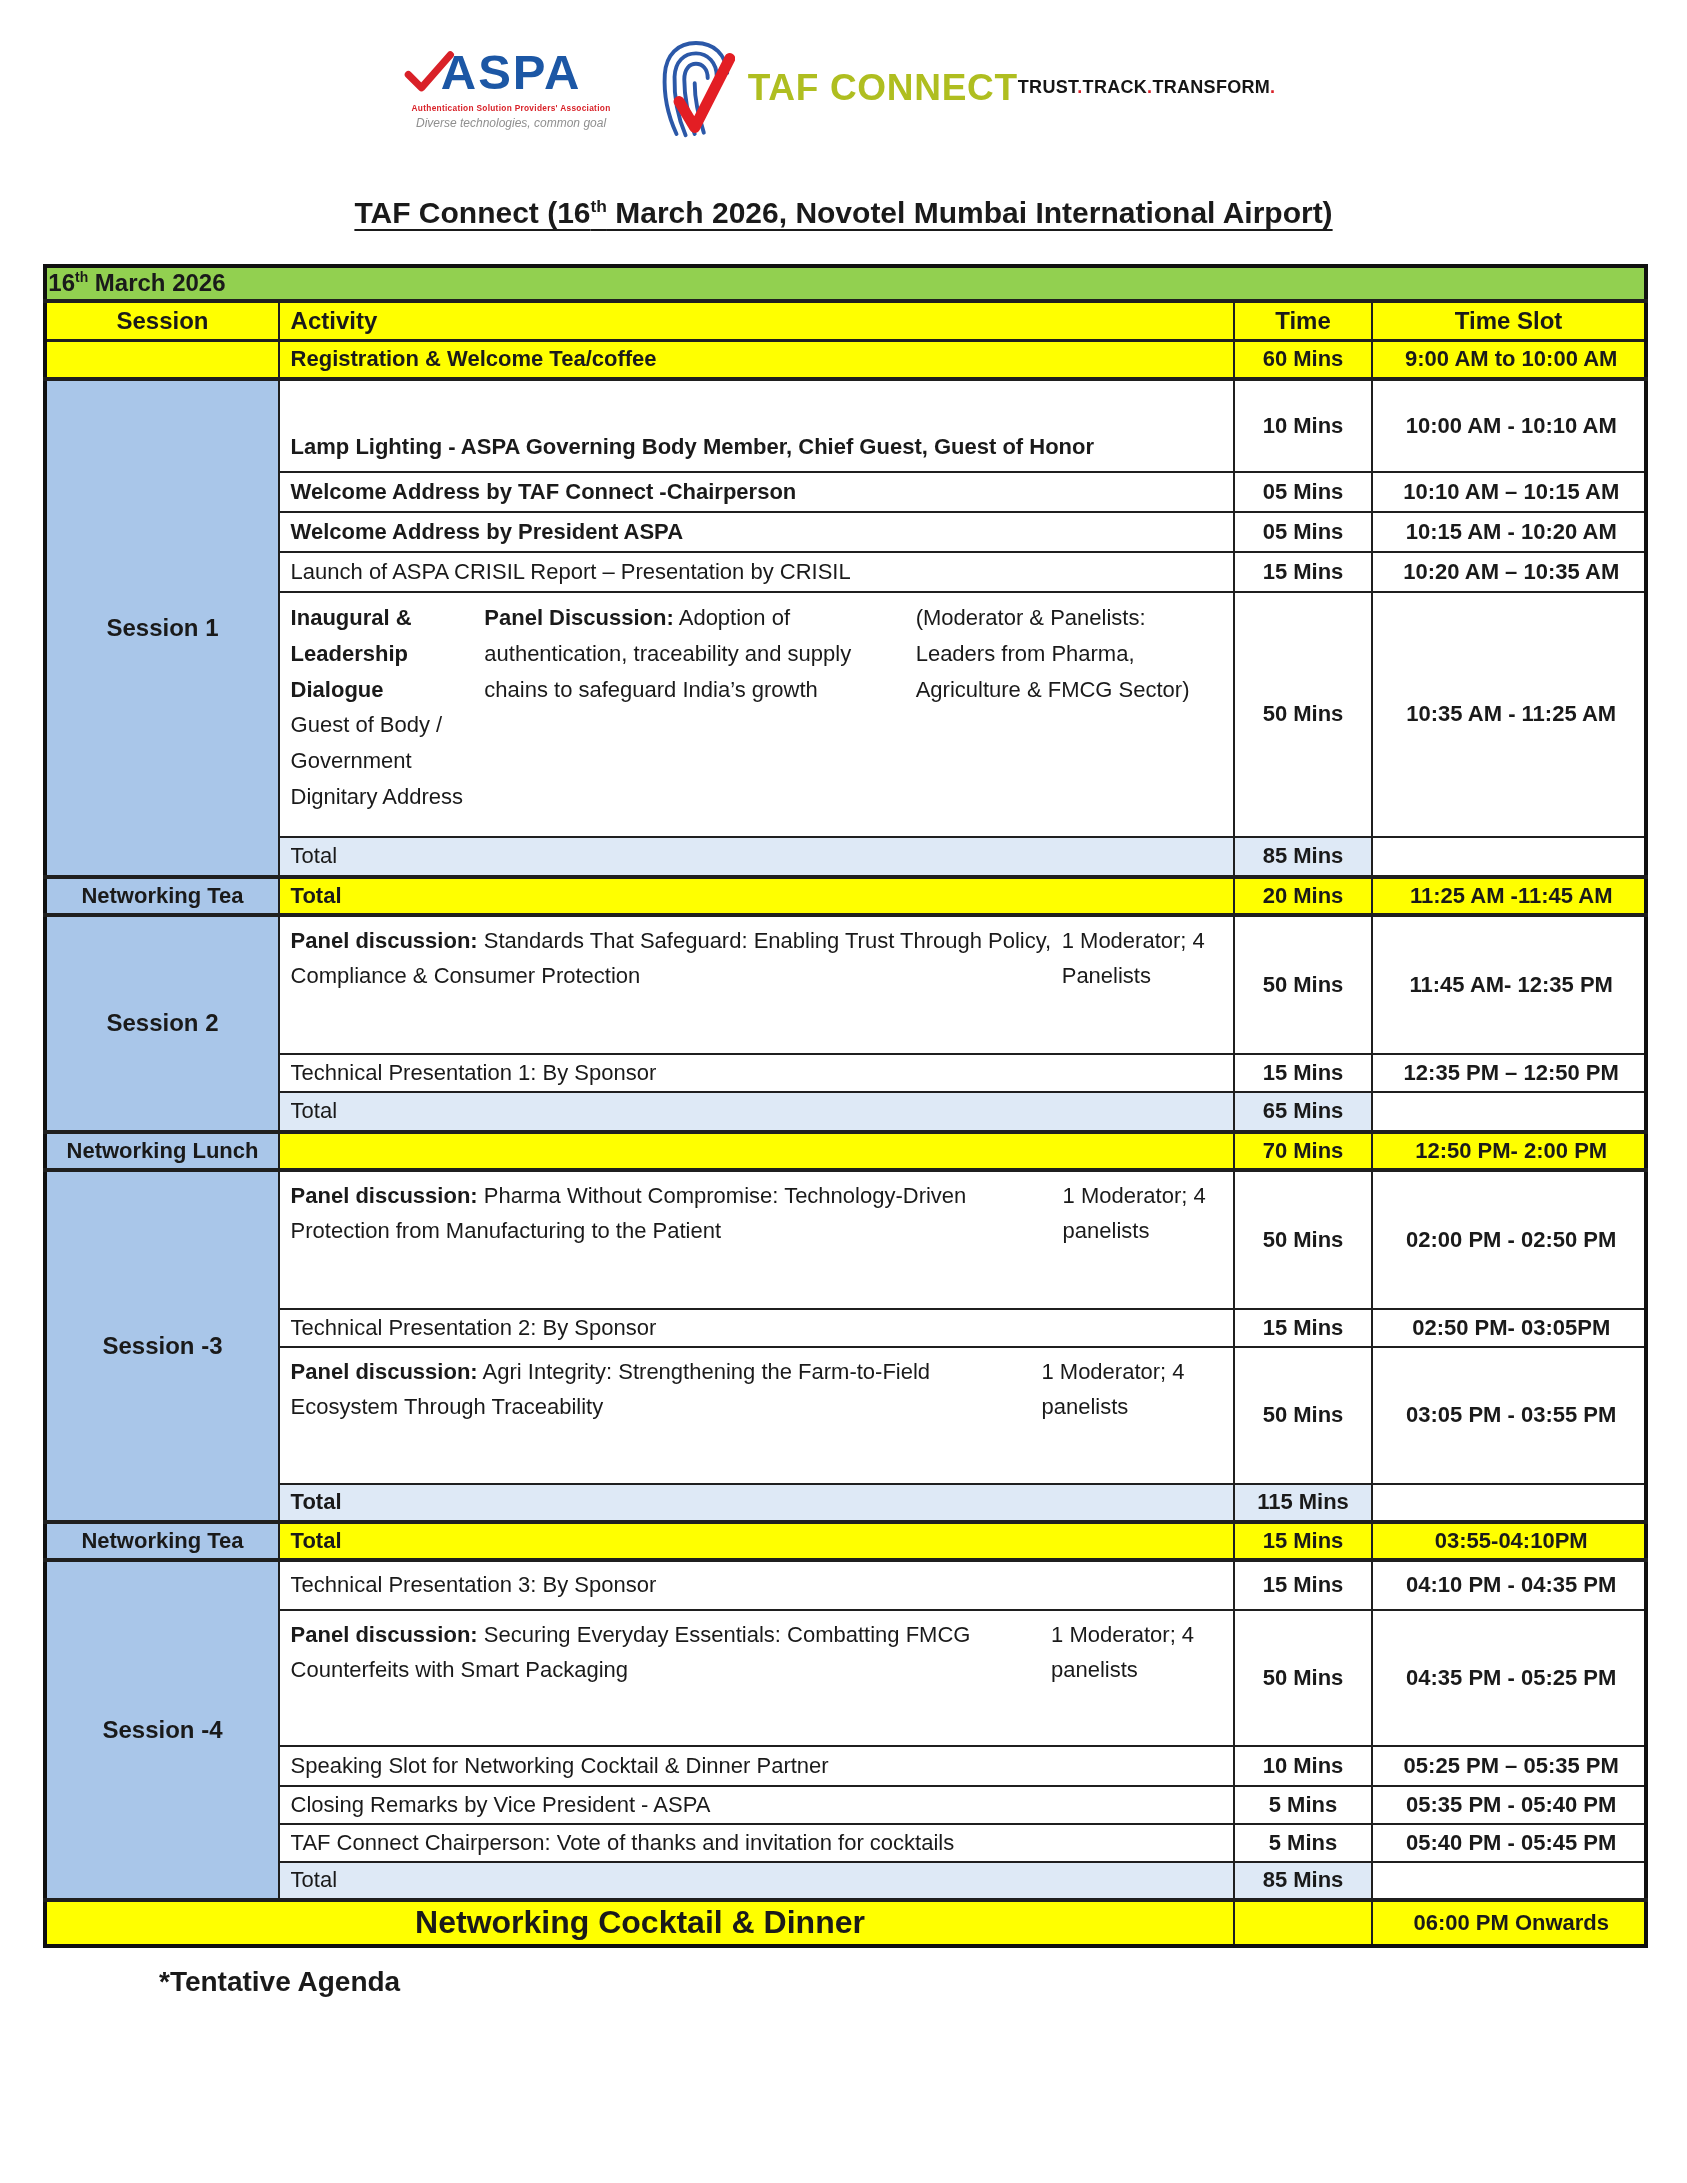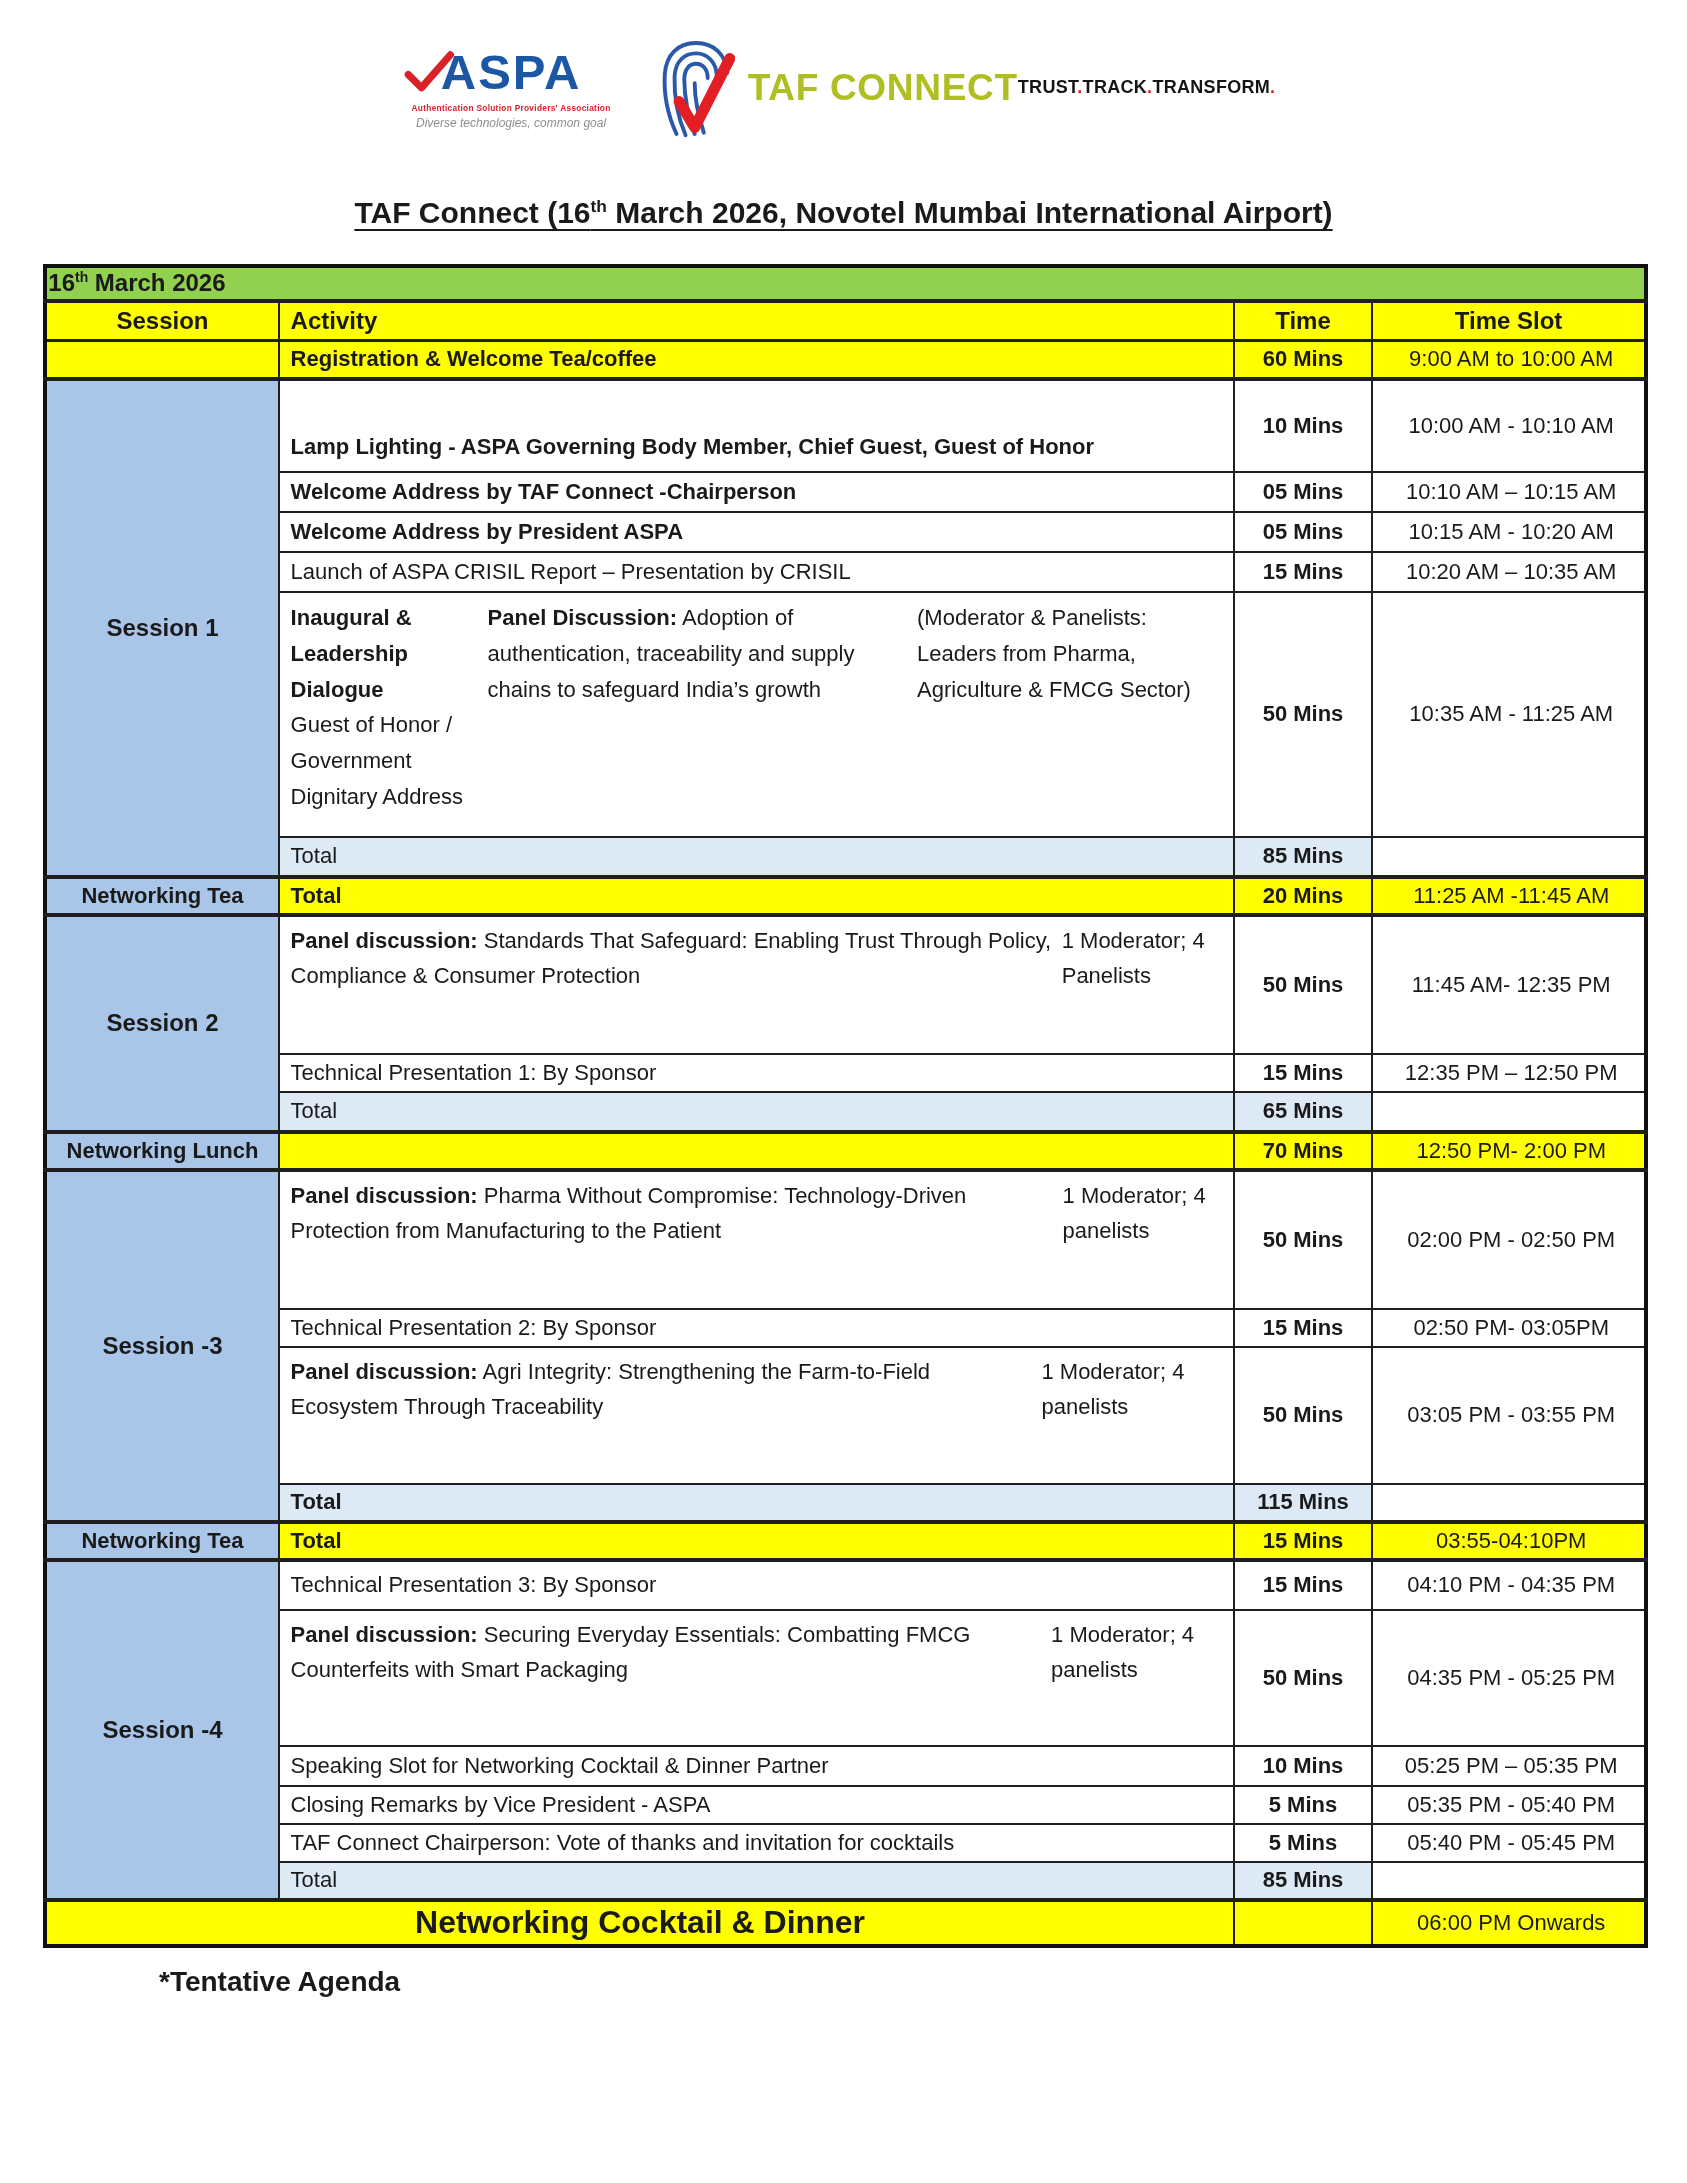--- a/index.html
+++ b/index.html
@@ -36,21 +36,21 @@
   td,th{border:2px solid #1f1f1f;font-size:22px;padding:2.6px 6.6px;overflow:hidden;}
   th{font-size:24px;font-weight:700;}
   .banner-cell{background:var(--banner_green);font-size:24px;font-weight:700;border-bottom-width:4px;padding:1.3px;margin-top:36px;}
   tr.hdr td, tr.hdr th{background:var(--highlight_yellow);border-bottom-width:3.3px;}
   th.left{text-align:left;padding-left:10.6px;}
   .yellow{background:var(--highlight_yellow);}
   .lightblue{background:var(--total_blue);}
   .session{background:var(--session_blue);text-align:center;font-weight:700;font-size:24px;vertical-align:middle;}
   .act{text-align:left;padding-left:10.6px;vertical-align:middle;}
   .time{text-align:center;font-weight:700;vertical-align:middle;}
-  .slot{text-align:center;font-weight:400;vertical-align:middle;padding-left:12px;}
+  .slot{text-align:center;font-weight:700;vertical-align:middle;padding-left:12px;}
   .b{font-weight:700;}
   .center{text-align:center;}
   .vtop{vertical-align:top;}
   .vbottom{vertical-align:bottom;padding-bottom:10.6px;}
   .flexcol{display:flex;flex-direction:row;justify-content:space-between;}
   .h-inaug{height:230px;margin-top:5.3px;line-height:1.62;}
   .h-panel{height:124px;margin-top:4px;line-height:1.6;}
   tr.band td{border-top-width:4px;border-bottom-width:4px;}
   tr.reg td{border-bottom-width:4px;}
   tr.cocktail td{border-top-width:4px;}
@@ -135,21 +135,21 @@
       <tr style="height:40px">
         <td class="act">Launch of ASPA CRISIL Report – Presentation by CRISIL</td>
         <td class="time">15 Mins</td>
         <td class="slot">10:20 AM – 10:35 AM</td>
       </tr>
       <tr style="height:245px">
         <td class="act vtop">
           <div class="flexcol h-inaug">
             <div>
               <div class="b">Inaugural &amp; Leadership Dialogue</div>
-              <div>Guest of Honor / Government Dignitary Address</div>
+              <div>Guest of Body / Government Dignitary Address</div>
             </div>
             <div><span class="b">Panel Discussion:</span><span>  Adoption of authentication, traceability and supply chains to safeguard India’s growth</span></div>
             <div>(Moderator &amp; Panelists: Leaders from Pharma, Agriculture &amp; FMCG Sector)</div>
           </div>
         </td>
         <td class="time">50 Mins</td>
         <td class="slot">10:35 AM - 11:25 AM</td>
       </tr>
       <tr style="height:40px">
         <td class="act lightblue">Total</td>

